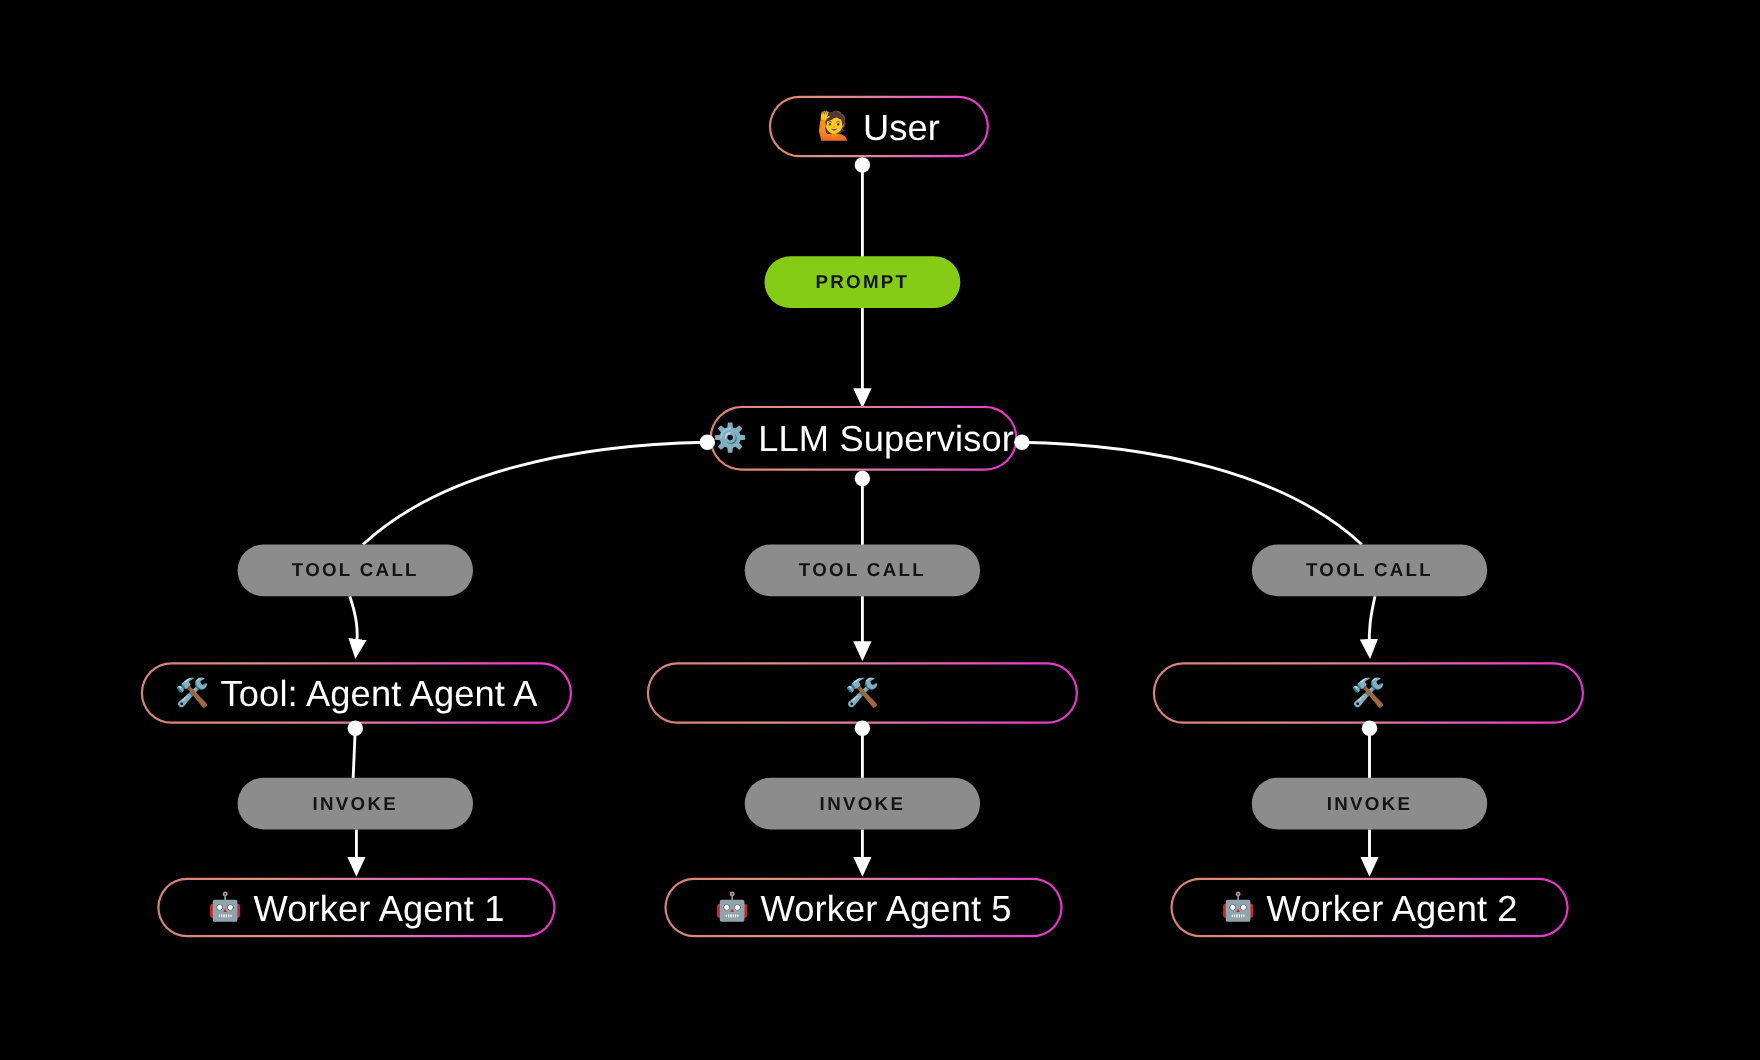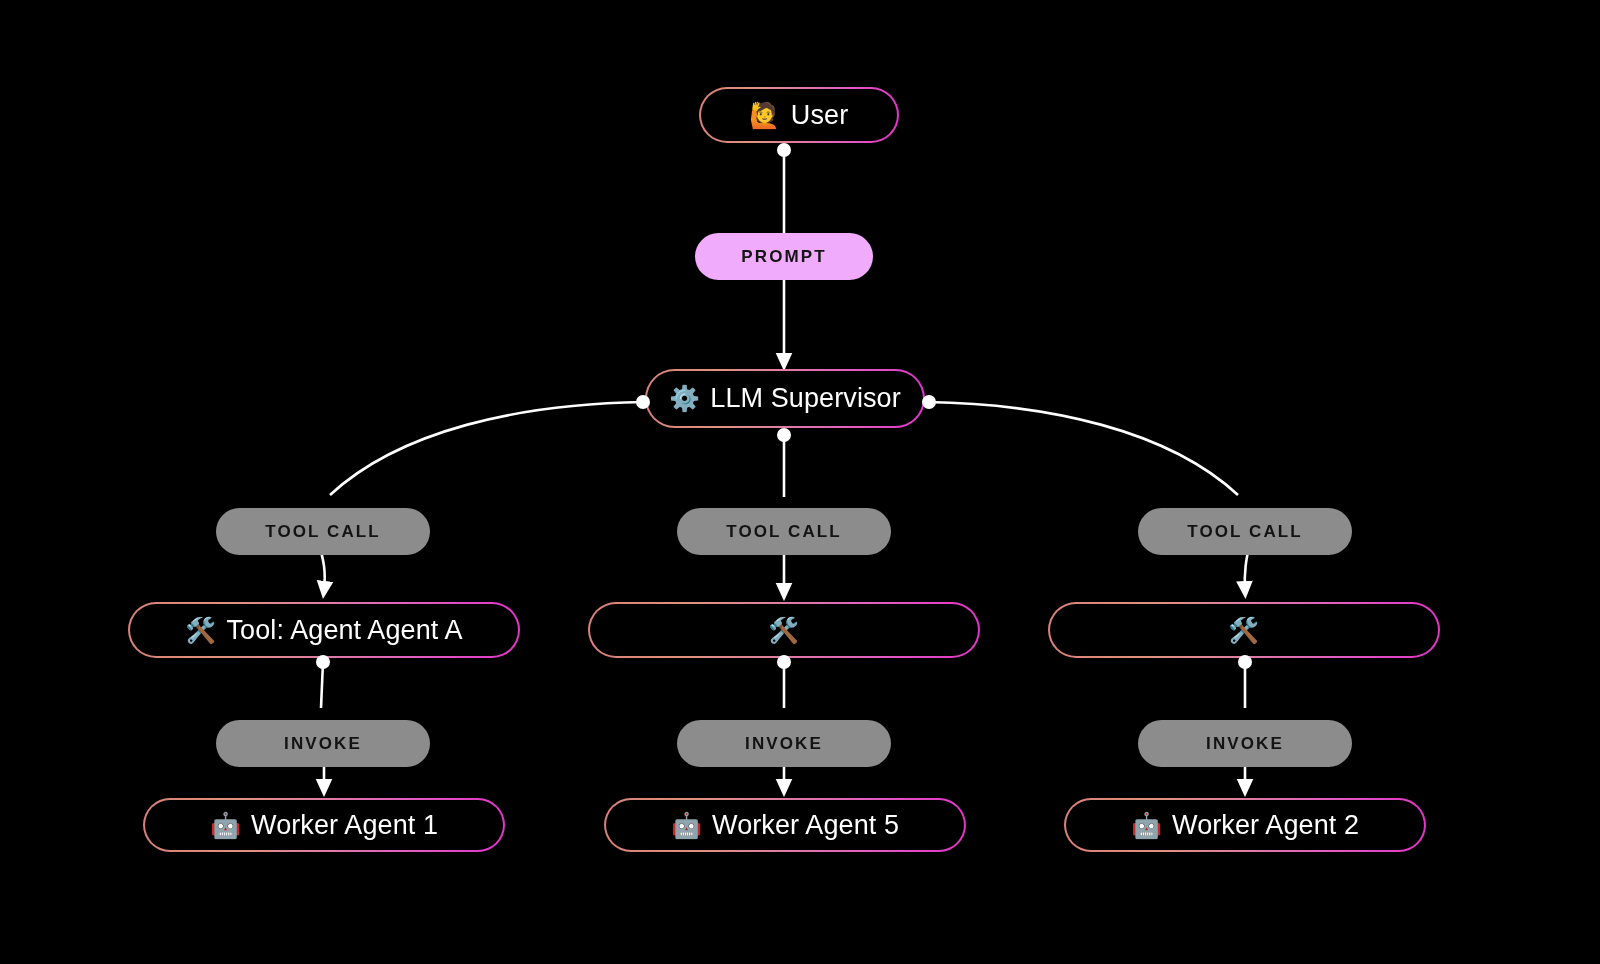--- a/index.html
+++ b/index.html
@@ -49,21 +49,21 @@
     height: 100%;
     display: flex;
     align-items: center;
     justify-content: center;
     gap: 10px;
     padding: 0 18px;
     box-sizing: border-box;
   }
   .gnode .nlabel {
     color: #ffffff;
-    font-size: 27px;
+    font-size: 33px;
     font-weight: 400;
     letter-spacing: 0.1px;
     white-space: nowrap;
     line-height: 1;
   }
   .gnode .nemoji {
     font-size: 25px;
     line-height: 1;
     display: inline-block;
   }
@@ -76,27 +76,26 @@
     display: flex;
     align-items: center;
     justify-content: center;
     font-size: 17px;
     font-weight: 700;
     letter-spacing: 2.1px;
     line-height: 1;
     white-space: nowrap;
   }
   .epill.prompt {
-    background: #f0abfc;
+    background: #84cc16;
     color: #141414;
   }
   .epill.gray {
     background: #8c8c8c;
     color: #131313;
-    margin-top: 13px;
   }
 
   
   .port {
     position: absolute;
     width: 14px;
     height: 14px;
     border-radius: 50%;
     background: #ffffff;
   }

